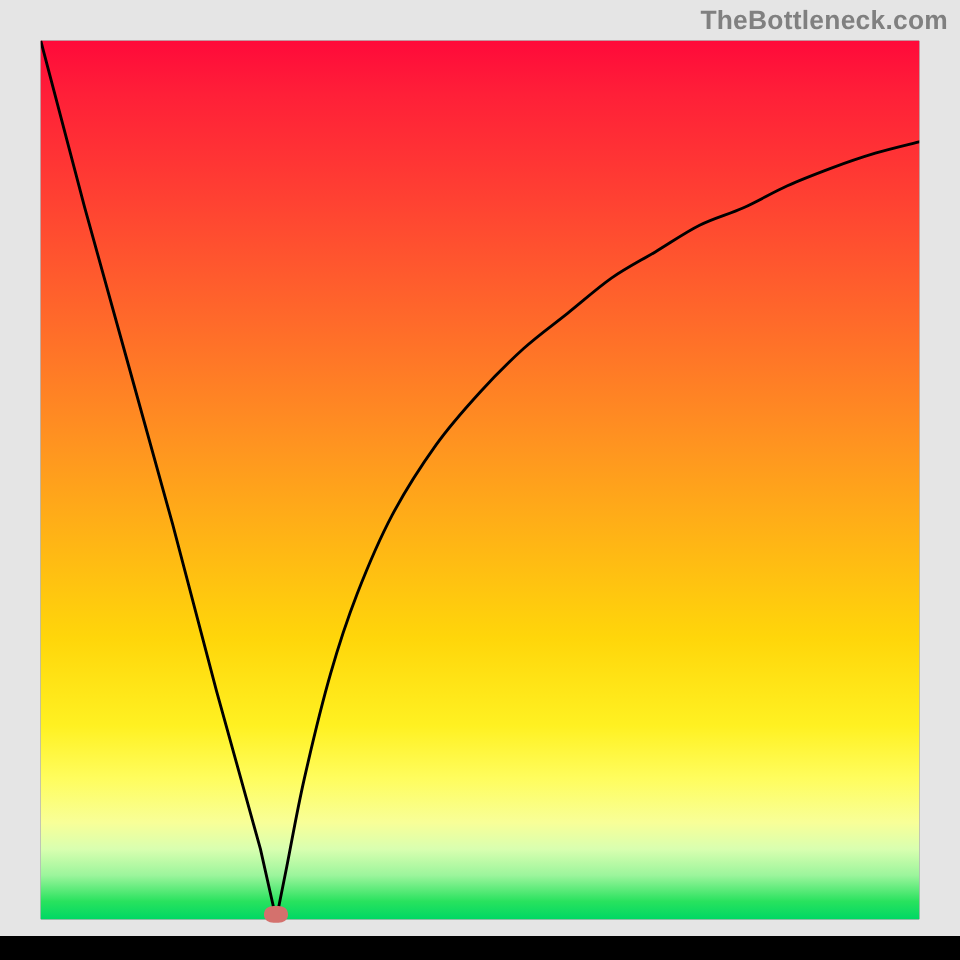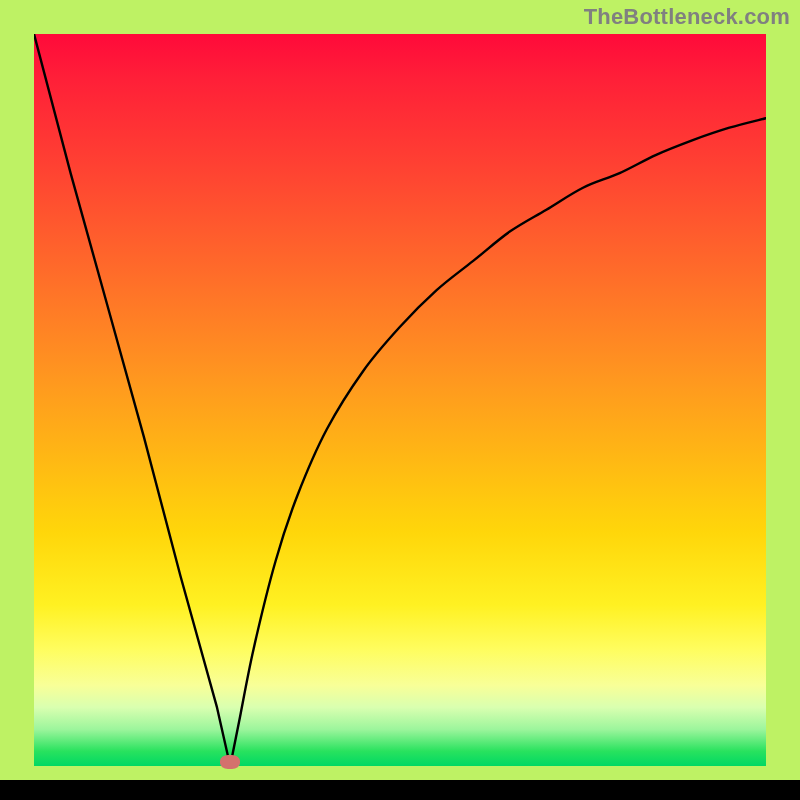--- a/index.html
+++ b/index.html
@@ -8,21 +8,21 @@
     width: 800px;
     height: 800px;
     background: #000;
     overflow: hidden;
     font-family: Arial, Helvetica, sans-serif;
   }
   .frame {
     position: relative;
     width: 800px;
     height: 780px;
-    background: #bef264;
+    background: #e5e5e5;
   }
   .attribution {
     position: absolute;
     top: 4px;
     right: 10px;
     color: #808080;
     font-size: 22px;
     font-weight: 600;
     letter-spacing: 0.2px;
     z-index: 5;

